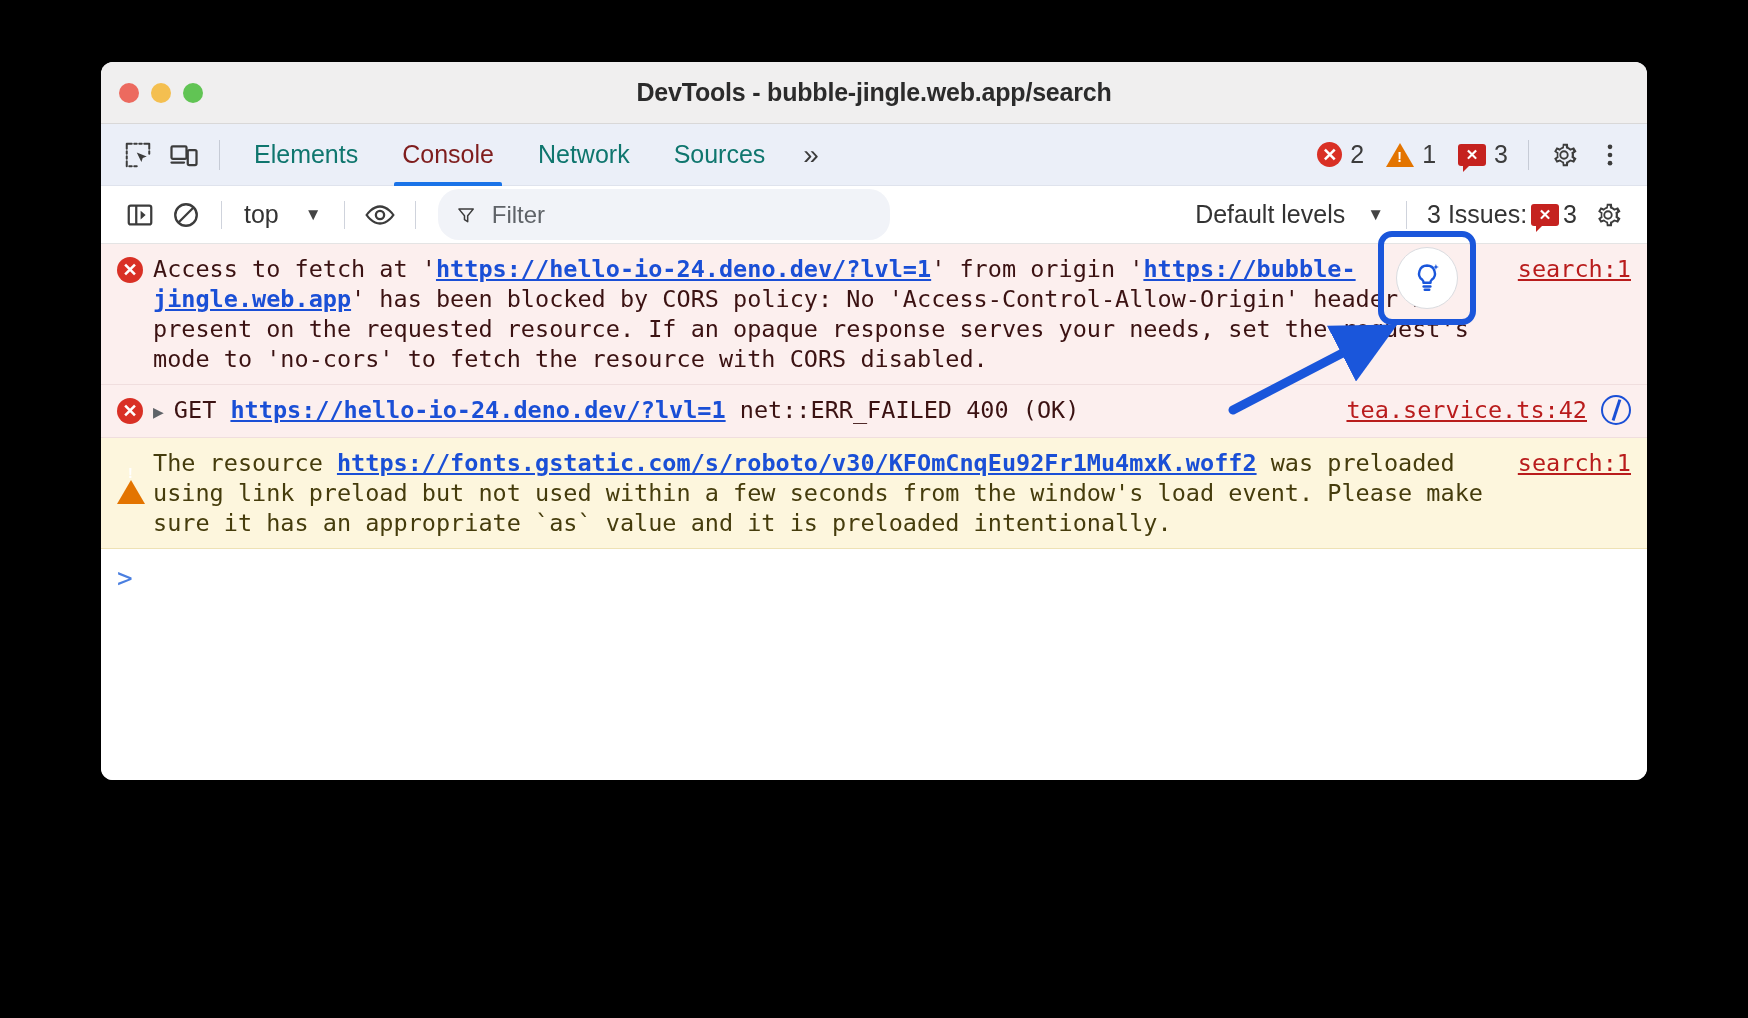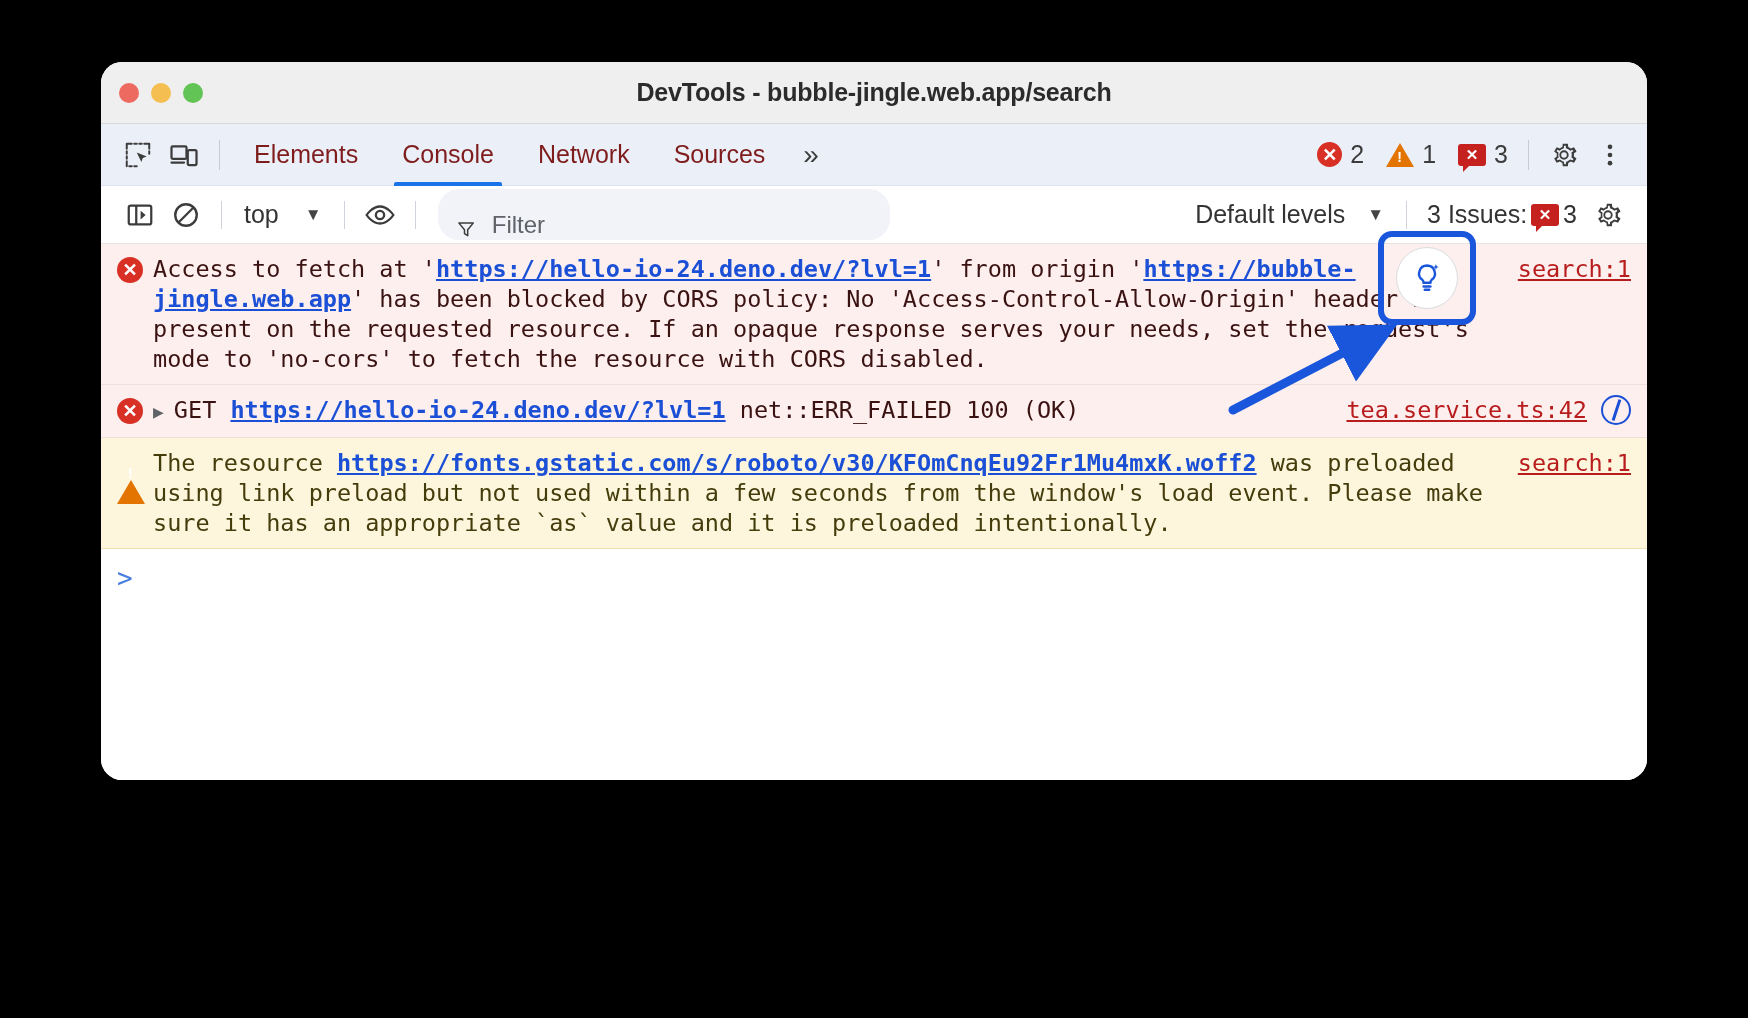--- a/index.html
+++ b/index.html
@@ -15,21 +15,21 @@
     width: 1748px; height: 1018px;
     background: #000;
   }
 
   
   .window {
     position: absolute;
     left: 101px; top: 62px;
     width: 1546px; height: 718px;
     background: #ffffff;
-    border-radius: 21px;
+    border-radius: 12px;
     overflow: hidden;
     box-shadow: 0 4px 24px rgba(0,0,0,0.35);
   }
 
   
   .titlebar {
     position: relative;
     height: 62px;
     background: #f0efef;
     border-bottom: 1px solid #d9d8d8;
@@ -72,21 +72,21 @@
     cursor: pointer;
   }
   .tabstrip .vsep {
     width: 1px; height: 30px; background: #c6cbd6; margin: 0 12px;
   }
   .tabs { display: flex; align-items: stretch; height: 62px; }
   .tab {
     display: flex; align-items: center;
     padding: 0 22px;
     font-size: 25px;
-    color: #7f1d1d;
+    color: #0f766e;
     cursor: pointer;
     position: relative;
   }
   .tab.active { color: #7f1d1d; }
   .tab.active::after {
     content: "";
     position: absolute;
     left: 14px; right: 14px; bottom: 0;
     height: 4px; background: #1a73e8;
     border-radius: 2px 2px 0 0;
@@ -154,21 +154,21 @@
     font-size: 25px; color: #333;
     cursor: pointer;
   }
   .caret { font-size: 17px; color: #444; }
   .filter-box {
     flex: 0 1 auto;
     width: 452px;
     height: 51px;
     background: #f1f3f8;
     border-radius: 21px;
-    display: flex; align-items: flex-end;
+    display: flex; align-items: center;
     padding: 0 18px;
     gap: 14px;
     margin-left: 10px;
     cursor: text;
   }
   .filter-box input {
     border: none; outline: none; background: transparent;
     font-size: 24px; color: #444;
     font-family: "Liberation Sans", sans-serif;
     width: 100%;
@@ -471,21 +471,21 @@
           <span>Access to fetch at '</span><a>https://hello-io-24.deno.dev/?lvl=1</a><span>' from origin '</span><a>https://bubble-jingle.web.app</a><span>' has been blocked by CORS policy: No 'Access-Control-Allow-Origin' header is present on the requested resource. If an opaque response serves your needs, set the request's mode to 'no-cors' to fetch the resource with CORS disabled.</span>
         </div>
         <div class="src-link">search:1</div>
       </div>
 
       <div class="msg error">
         <div class="msg-icon">
           <span class="err-dot">✕</span>
         </div>
         <div class="msg-text">
-          <span class="expander">▶</span><span>GET </span><a>https://hello-io-24.deno.dev/?lvl=1</a><span> net::ERR_FAILED 100 (OK)</span>
+          <span class="expander">▶</span><span>GET </span><a>https://hello-io-24.deno.dev/?lvl=1</a><span> net::ERR_FAILED 400 (OK)</span>
         </div>
         <div class="src-link">tea.service.ts:42</div>
         <div class="replay-icon"></div>
       </div>
 
       <div class="msg warn">
         <div class="msg-icon">
           <span class="warn-tri"></span>
         </div>
         <div class="msg-text">

